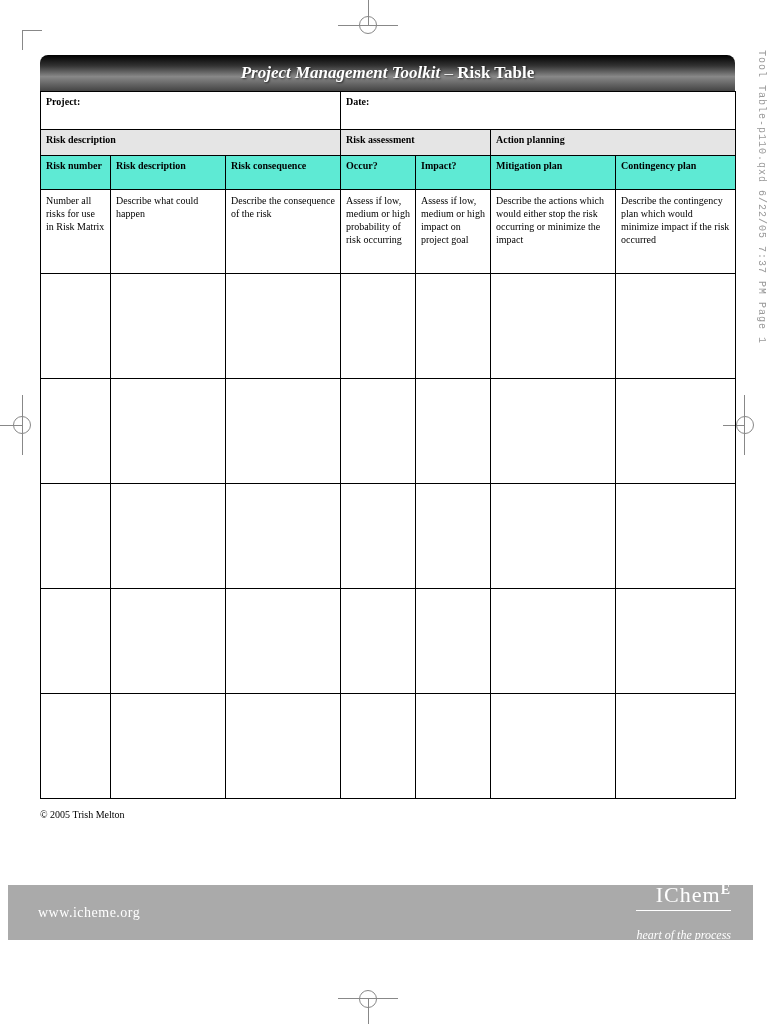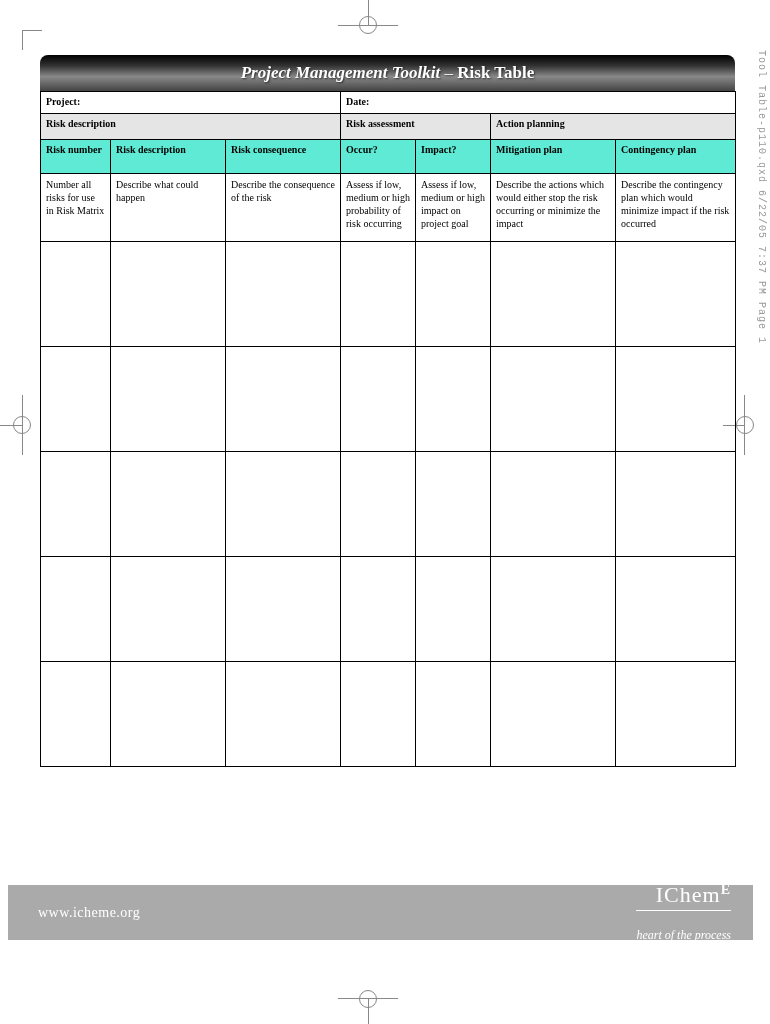--- a/index.html
+++ b/index.html
@@ -69,22 +69,22 @@
     font-size: 10px;
     vertical-align: top;
     text-align: left;
   }
   table.risk th {
     font-weight: bold;
     text-align: left;
   }
   .hdr-group { background: #e5e5e5; height: 26px; }
   .hdr-sub { background: #5eead4; height: 34px; vertical-align: middle !important; }
-  .meta-row td { font-weight: bold; height: 22px; }
-  .desc-row td { height: 68px; font-size: 9.5px; line-height: 1.3; }
+  .meta-row td { font-weight: bold; height: 38px; }
+  .desc-row td { height: 84px; font-size: 9.5px; line-height: 1.3; }
   .empty-row td { height: 105px; }
   .copyright { font-size: 10px; margin-top: 10px; }
   .footer {
     position: absolute;
     top: 885px;
     left: 8px;
     width: 745px;
     height: 55px;
     background: #aaa;
     color: #fff;
@@ -203,20 +203,21 @@
           <td></td>
           <td></td>
           <td></td>
           <td></td>
           <td></td>
           <td></td>
         </tr>
   </tbody>
     </table>
 
+  <div class="copyright">© 2005 Trish Melton</div>
 </div>
 
 <div class="footer">
   <div class="url">www.icheme.org</div>
   <div class="brand">
     <div class="brand-name"><span>IChem</span><span class="big-e">E</span></div>
     <div class="tagline">heart of the process</div>
   </div>
 </div>
 

